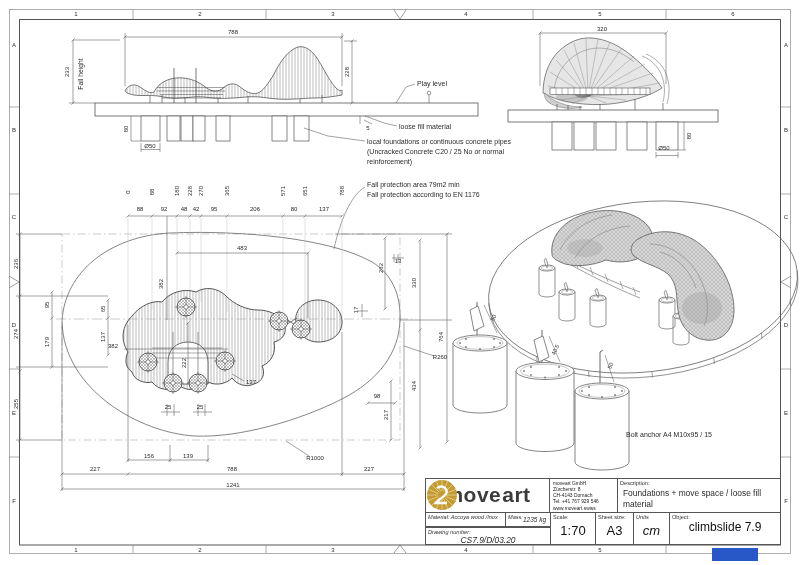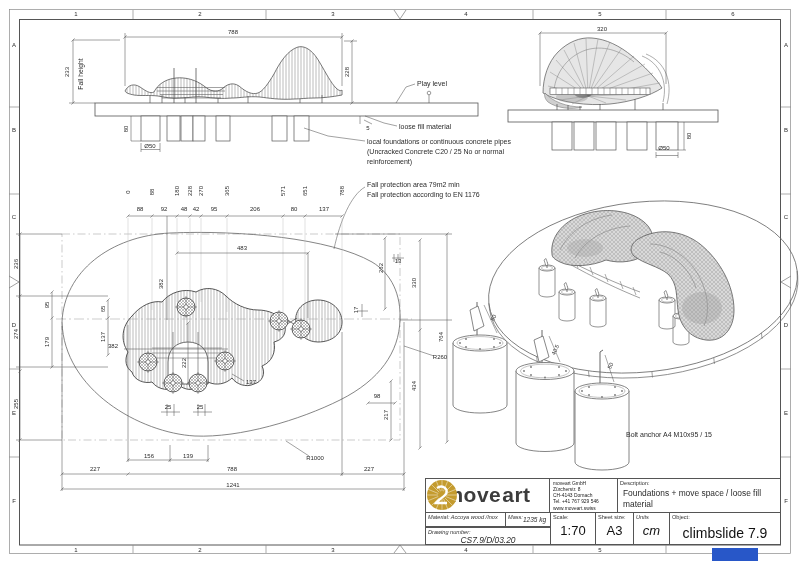--- a/index.html
+++ b/index.html
@@ -24,21 +24,21 @@
   #desc-cell .val{font-size:8.4px;padding:2px 3px 0 5px;display:block;line-height:1.25;}
   #mat-cell{width:80px;height:13px;border-bottom:0.8px solid #555;}
   #mass-cell{width:44px;height:13px;border-bottom:0.8px solid #555;display:flex;}
   #dwg-cell{width:124px;flex:1;}
   .left-col{width:124px;display:flex;flex-direction:column;border-right:0.8px solid #555;font-style:italic;}
   .left-col .row1{display:flex;border-bottom:0.8px solid #555;height:13px;}
   .left-col .row1 .cell{border-right:0.8px solid #555;}
   .vcell{display:flex;flex-direction:column;align-items:center;}
   .vcell .hdr{align-self:flex-start;}
   .vcell .big{font-size:13px;color:#111;margin-top:3px;}
-  .vcell .med{font-size:14px;color:#111;margin-top:5px;}
+  .vcell .med{font-size:12px;color:#111;}
   #blue-box{position:absolute;left:712px;top:548px;width:46px;height:13px;}
 </style>
 </head>
 <body>
 
 <div id="sheet">
 
 <svg width="800" height="565" viewBox="0 0 800 565">
   <defs>
     <pattern id="vh" width="3" height="4" patternUnits="userSpaceOnUse">

